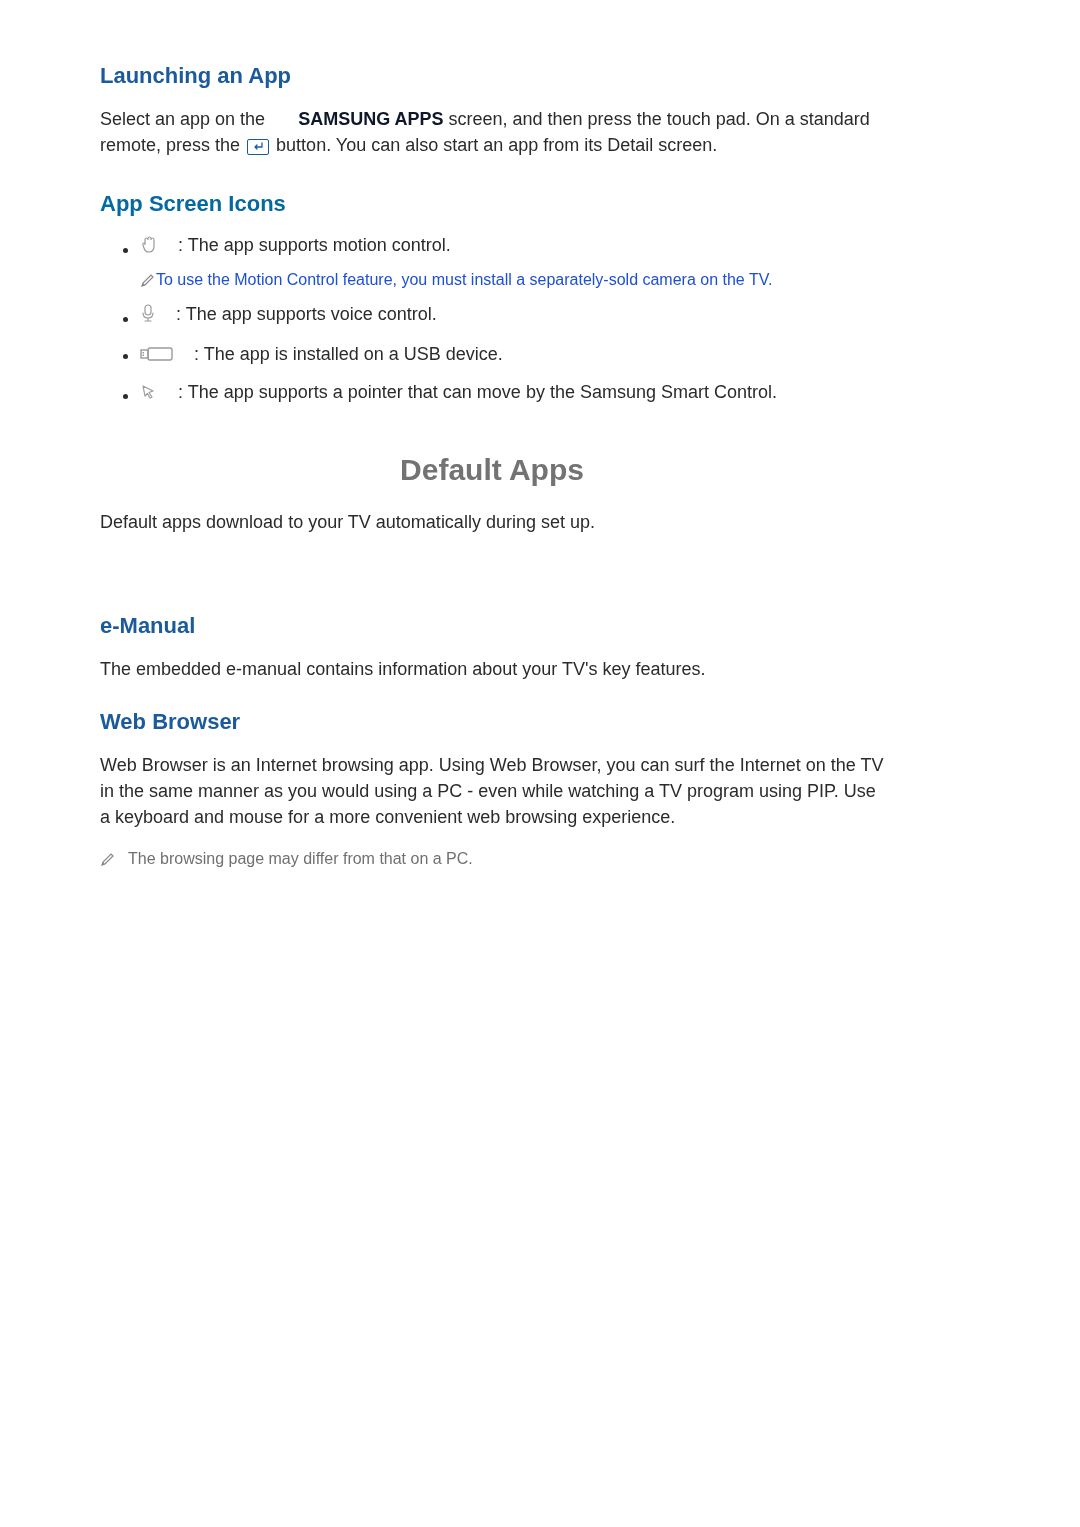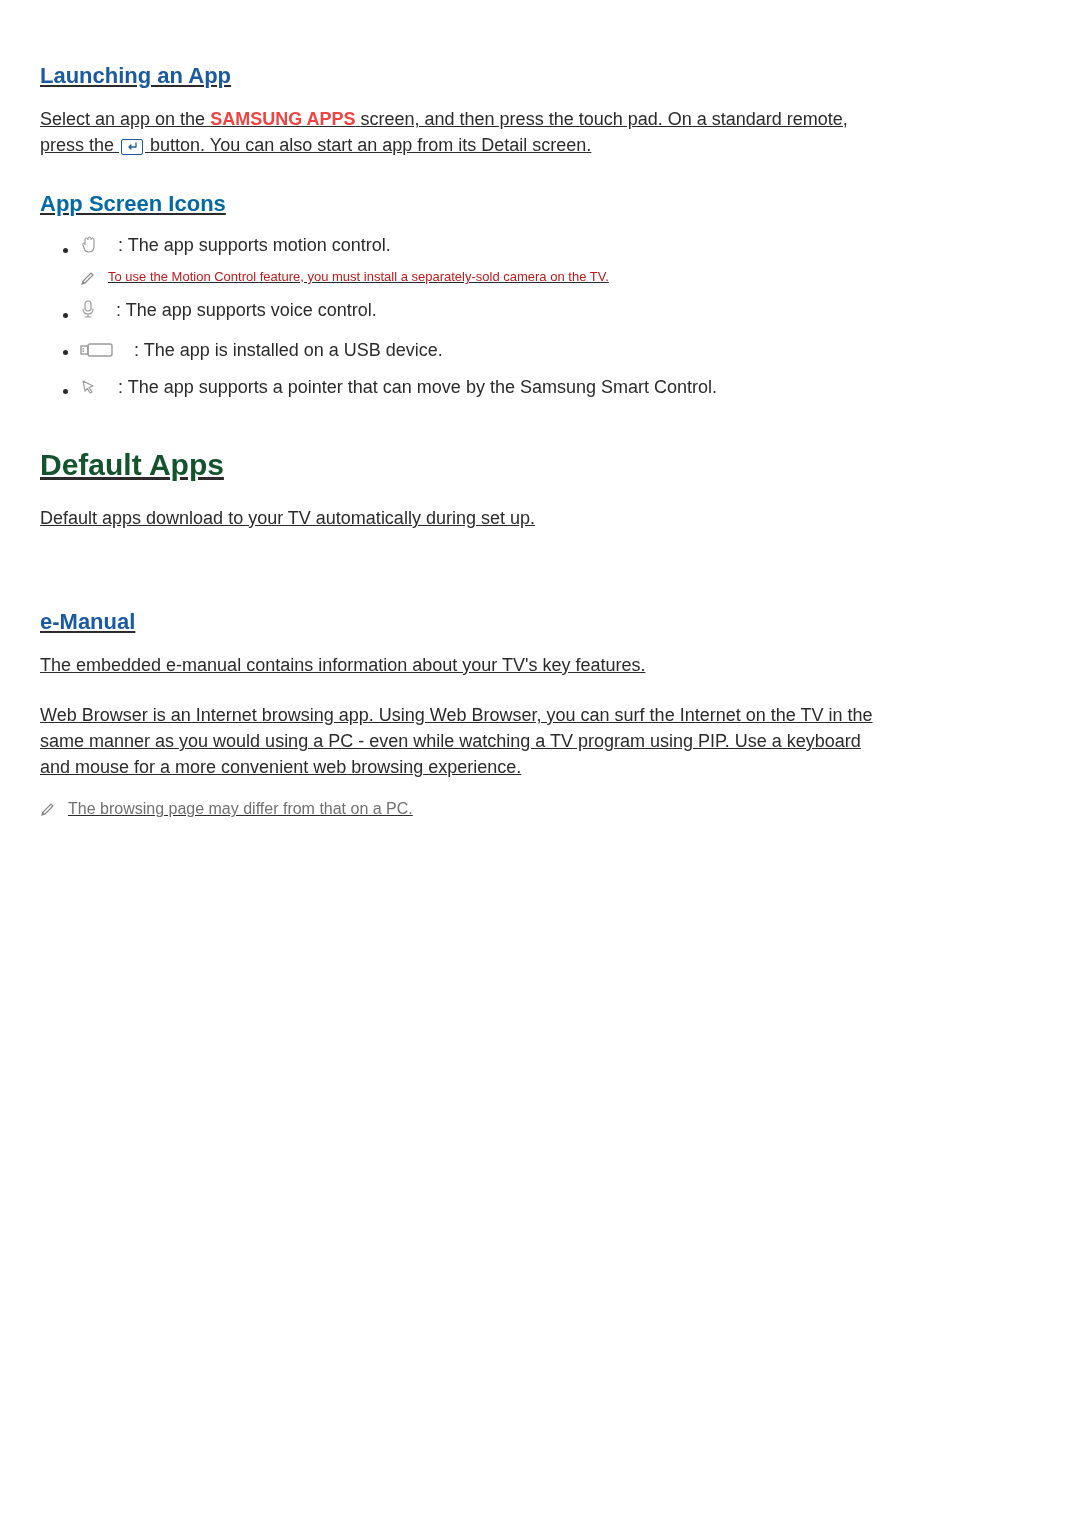--- a/index.html
+++ b/index.html
@@ -7,69 +7,69 @@
     padding: 0;
     background: #fff;
     font-family: Arial, "Helvetica Neue", Helvetica, sans-serif;
     color: #2b2b2b;
     font-size: 18px;
     line-height: 1.45;
   }
   .page {
     width: 952px;
     min-height: 1527px;
-    padding: 60px 68px 40px 40px;
+    padding: 60px 68px 40px 100px;
     box-sizing: border-box;
-    text-decoration: underline;
   }
   h2.sec {
     color: #1b5a9c;
     font-size: 22px;
     font-weight: bold;
     margin: 0 0 14px 0;
   }
   h2.subsec {
     color: #0369a1;
     font-size: 22px;
     font-weight: bold;
     margin: 0 0 12px 0;
   }
   h1.major {
-    color: #14532d;
+    color: #737373;
     font-size: 30px;
     font-weight: bold;
     margin: 0 0 18px 0;
+    text-align: center;
   }
   p.body {
     margin: 0 0 30px 0;
   }
   .samsung-apps {
-    color: #ef4444;
-    font-weight: bold;
+    color: #0f172a;
+    font-weight: bold;
+    margin-left: 28px;
   }
   ul.icon-list {
     list-style: disc;
     margin: 10px 0 40px 0;
     padding-left: 40px;
   }
   ul.icon-list > li {
     margin: 10px 0;
   }
   .li-line {
     display: inline-flex;
     align-items: center;
     gap: 20px;
   }
   .note-line {
     margin: 6px 0 6px 0px;
     display: flex;
     align-items: center;
-    gap: 12px;
-    color: #b91c1c;
-    font-size: 13px;
+    color: #1d4ed8;
+    font-size: 16px;
   }
   .note-icon {
     color: #888;
     display: inline-flex;
     align-items: center;
     flex-shrink: 0;
   }
   .icon-slot {
     display: inline-flex;
     align-items: center;
@@ -187,20 +187,21 @@
       </span>
     </li>
   </ul>
 
   <h1 class="major">Default Apps</h1>
   <p class="body" style="margin-bottom:75px">Default apps download to your TV automatically during set up.</p>
 
   <h2 class="sec">e-Manual</h2>
   <p class="body" style="margin-bottom:24px">The embedded e-manual contains information about your TV's key features.</p>
 
+  <h2 class="sec">Web Browser</h2>
   <p class="body" style="margin-bottom:8px">Web Browser is an Internet browsing app. Using Web Browser, you can surf the Internet on the TV in the same manner as you would using a PC - even while watching a TV program using PIP. Use a keyboard and mouse for a more convenient web browsing experience.</p>
   <div class="top-note">
     <span class="note-icon">
       <svg width="16" height="16" viewBox="0 0 16 16">
         <path d="M2 14 L3 11 L11 3 L13 5 L5 13 Z" fill="none" stroke="#888" stroke-width="1.2"></path>
         <path d="M2 14 L5 13 L3 11 Z" fill="#888"></path>
       </svg>
     </span>
     <span>The browsing page may differ from that on a PC.</span>
   </div>

